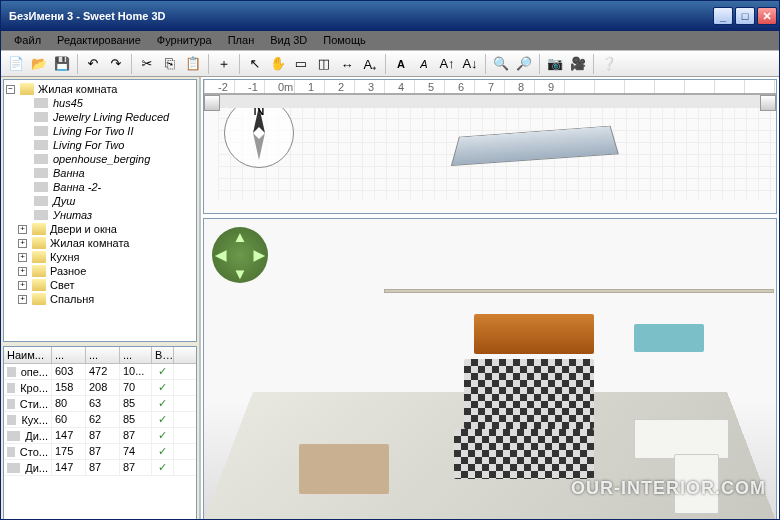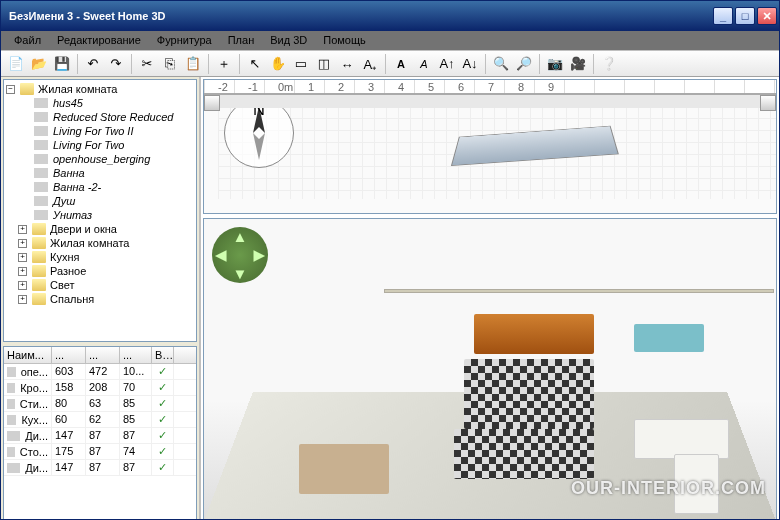--- a/index.html
+++ b/index.html
@@ -121,21 +121,21 @@
           <span class="ficon"></span>
           <span>Жилая комната</span>
         </div>
       <div id="tree-items">
           <div class="tnode child">
             <span class="iicon"></span>
             <span>hus45</span>
           </div>
           <div class="tnode child">
             <span class="iicon"></span>
-            <span>Reduced Store Reduced</span>
+            <span>Jewelry Living Reduced</span>
           </div>
           <div class="tnode child">
             <span class="iicon"></span>
             <span>Living For Two II</span>
           </div>
           <div class="tnode child">
             <span class="iicon"></span>
             <span>Living For Two</span>
           </div>
           <div class="tnode child">

